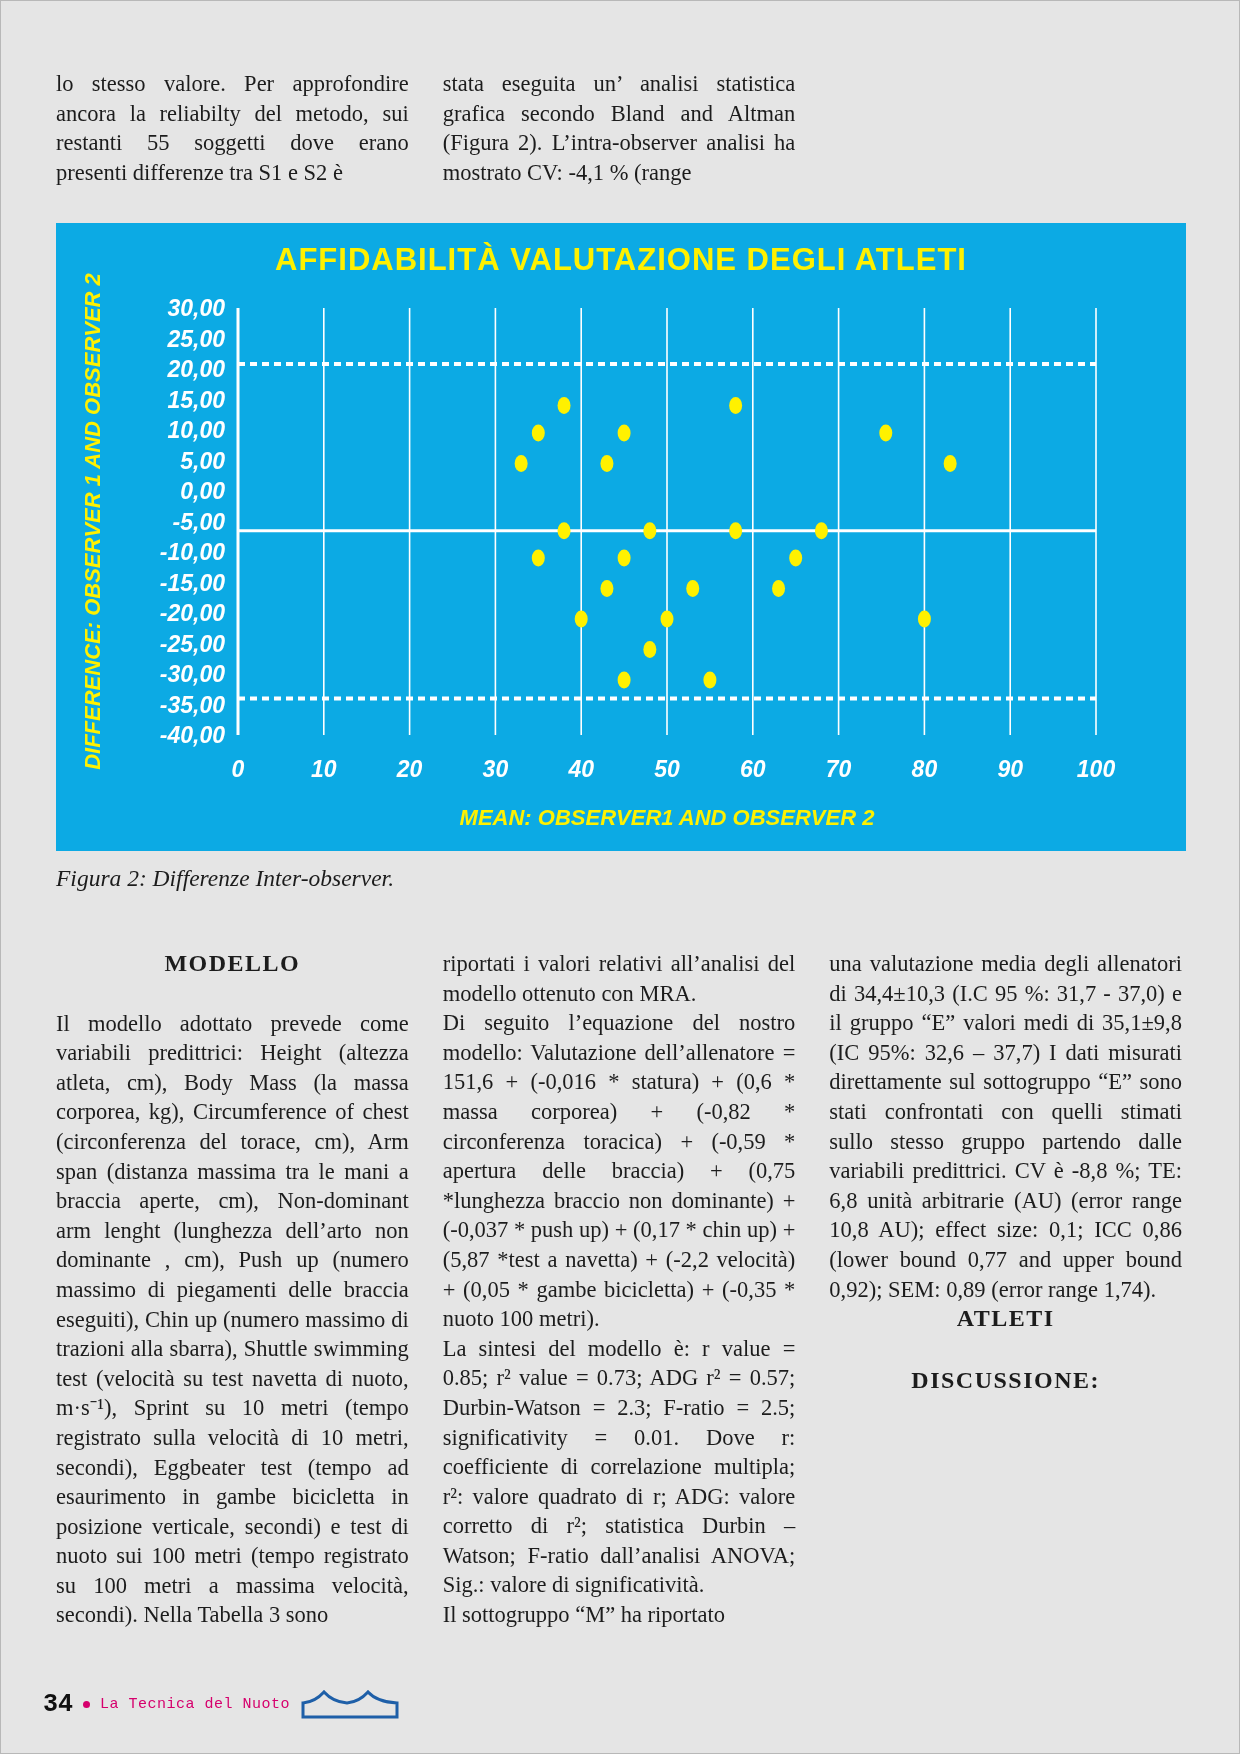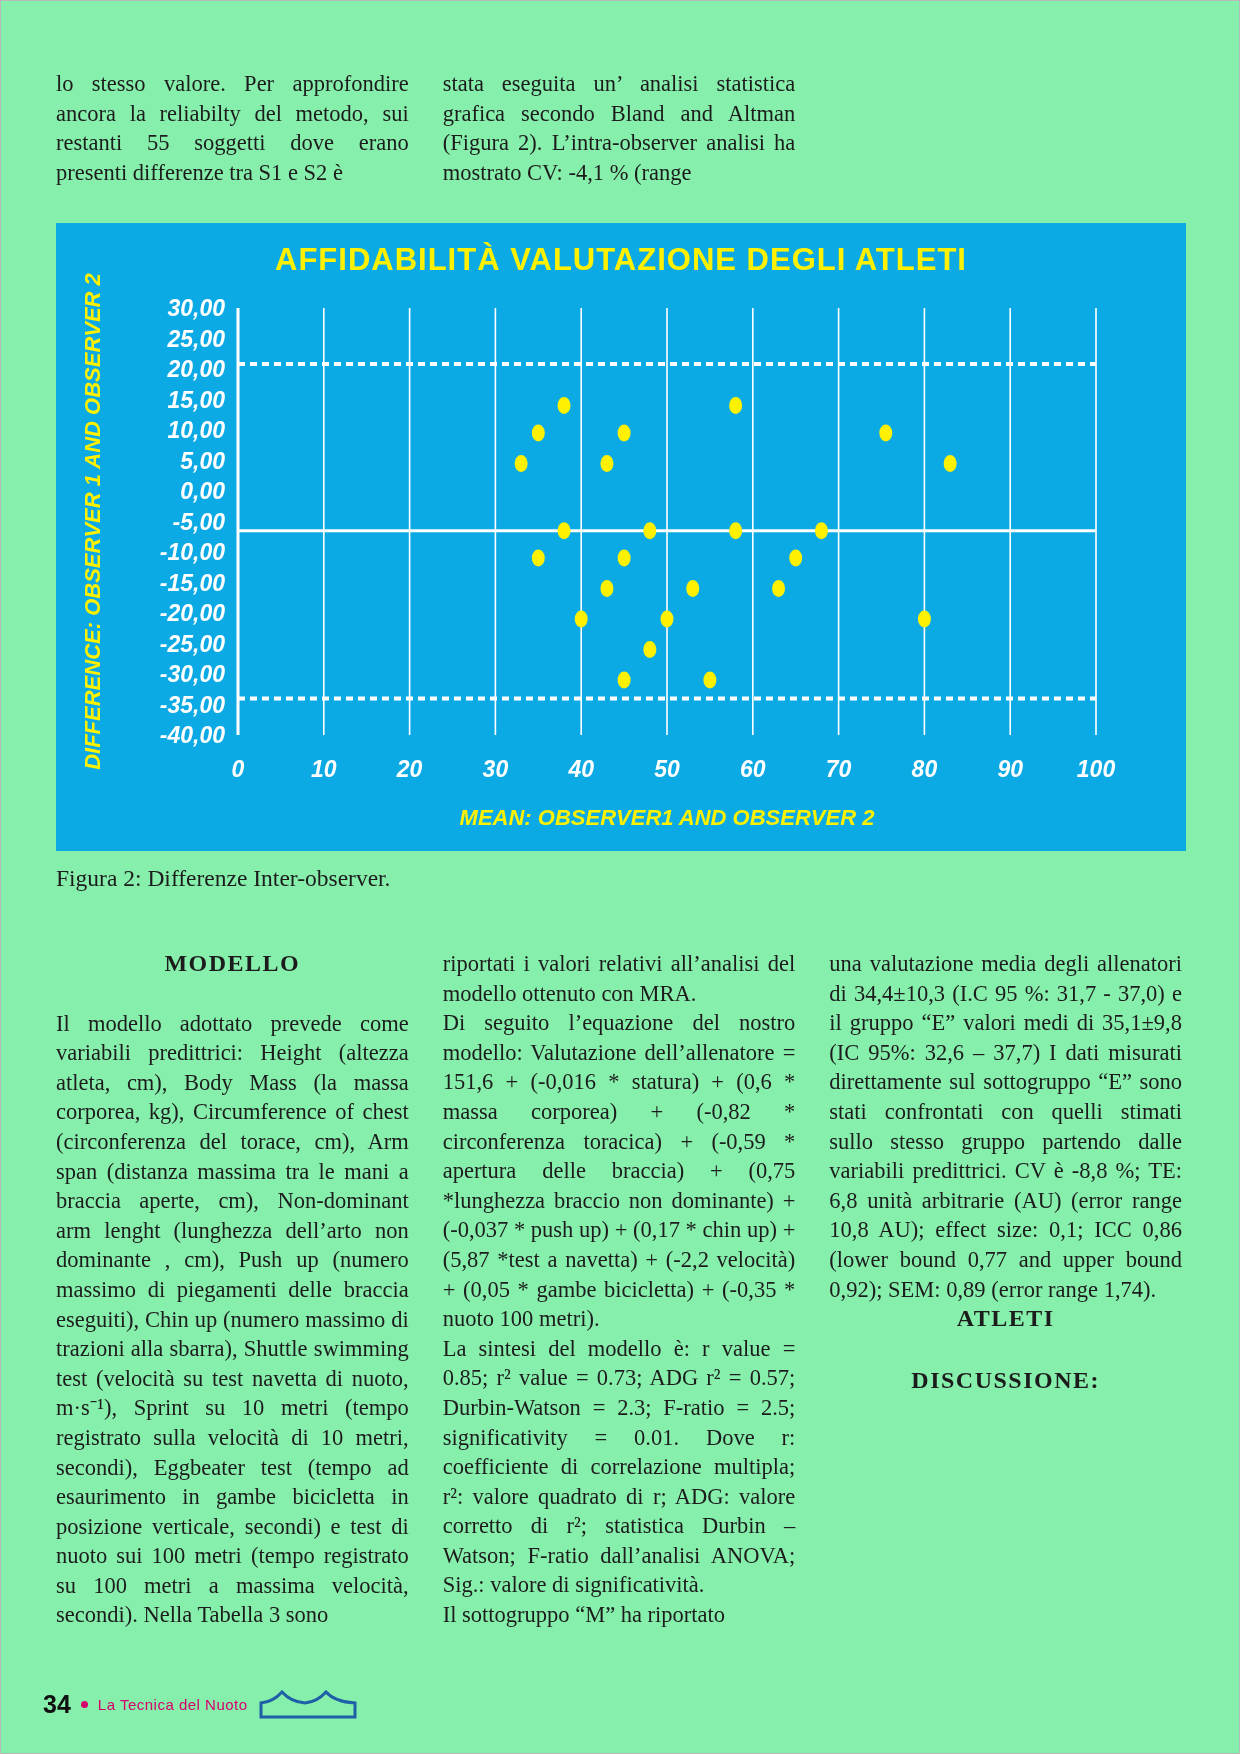--- a/index.html
+++ b/index.html
@@ -1,39 +1,39 @@
 <!DOCTYPE html>
 <html><head>
 <meta charset="utf-8">
 <style>
   html,body{margin:0;padding:0;background:#9a9a9a;}
   .page{
     position:relative;width:1238px;height:1752px;margin:0 auto;
-    background:#86efac;border:1px solid #b8b8b8;overflow:hidden;
+    background:#e5e5e5;border:1px solid #b8b8b8;overflow:hidden;
     font-family:"Liberation Serif",serif;color:#1c1c1c;
   }
   .cols{display:grid;grid-template-columns:1fr 1fr 1fr;column-gap:34px;
         font-size:22.5px;line-height:29.6px;text-align:justify;}
   .cols p{margin:0;}
   .top-text{position:absolute;left:55px;right:57px;top:68px;}
   .body-text{position:absolute;left:55px;right:57px;top:948px;}
   .serif-heading{font-weight:bold;text-align:right;font-size:24px;
                  letter-spacing:1.5px;text-align-last:center;}
   .mb-line{margin-bottom:30px !important;}
   .mt-line{margin-top:32px !important;}
   .chart-box{position:absolute;left:55px;top:222px;width:1130px;height:628px;}
   .chart-box svg{display:block;width:100%;height:100%;}
   .tick{fill:#ffffff;font:bold italic 23px "Liberation Sans",sans-serif;}
   .chart-title{font:bold 31px "Liberation Sans",sans-serif;letter-spacing:1px;}
   .axis-title{font:bold italic 22px "Liberation Sans",sans-serif;}
   .figure-caption{position:absolute;left:55px;top:864px;
-                  font-size:23.5px;}
+                  font-style:italic;font-size:23.5px;}
   .footer{position:absolute;left:42px;top:1686px;display:flex;
           align-items:center;gap:10px;
-          font-family:Liberation Sans, sans-serif;}
+          font-family:Liberation Mono, monospace;}
   .page-num{font-weight:bold;font-size:25px;color:#101010;}
   .footer-dot{width:7px;height:7px;border-radius:50%;}
   .mag-name{font-size:15px;letter-spacing:0.5px;}
 </style>
 </head>
 <body>
 
 <div class="page">
 
   <div class="cols top-text">

